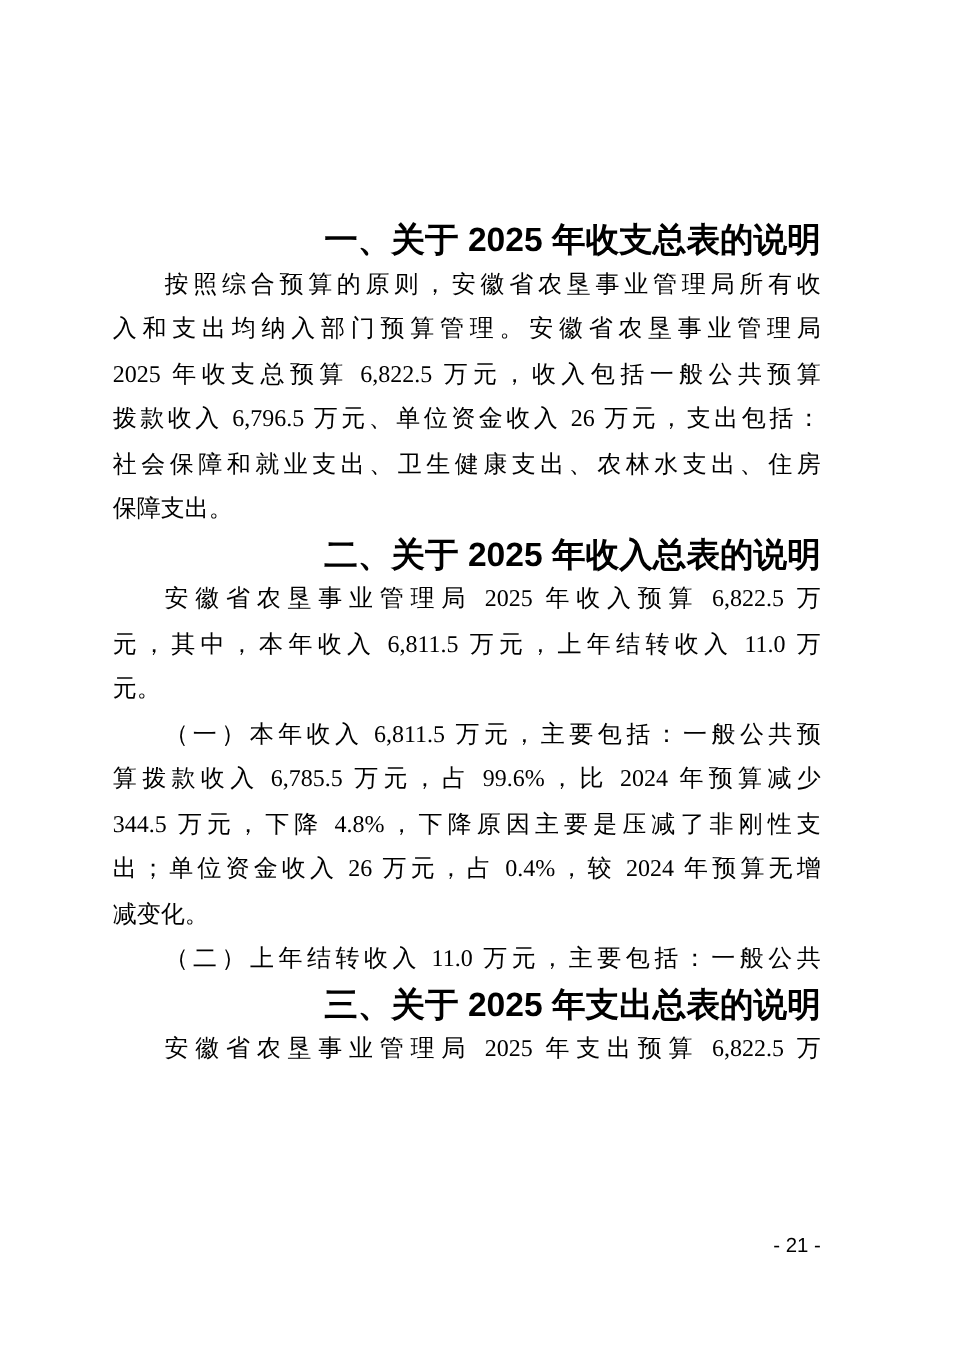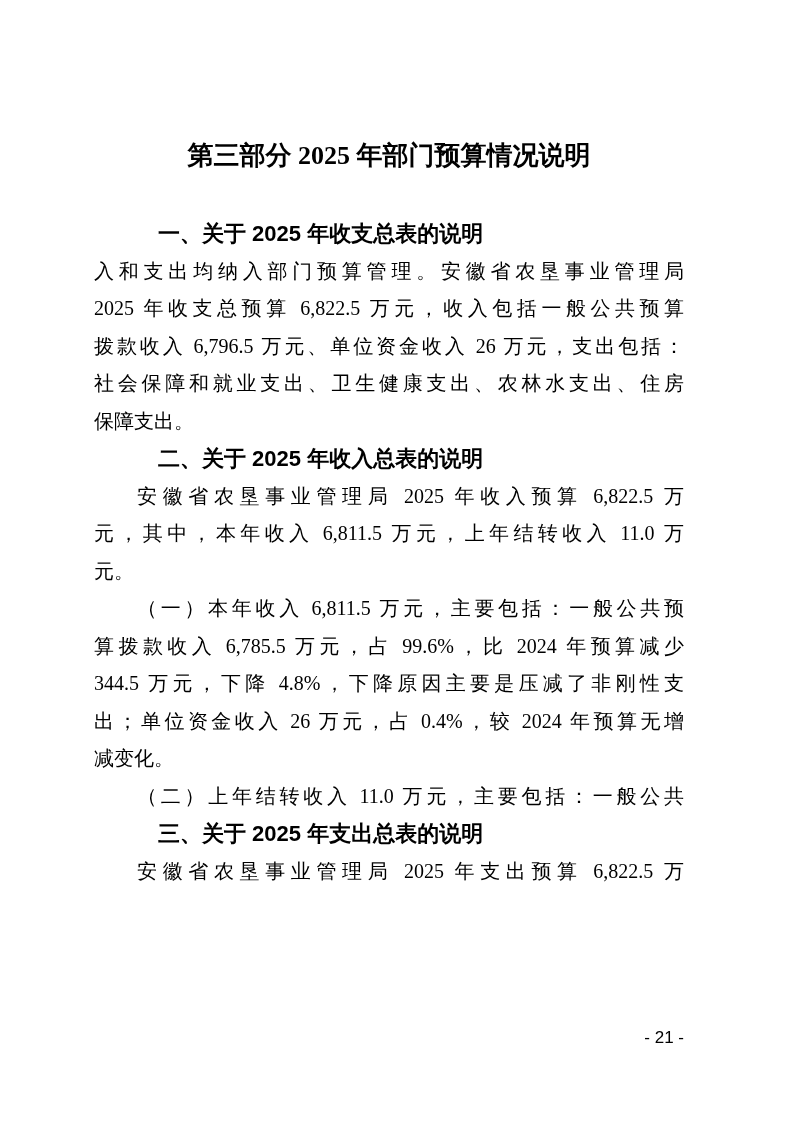--- a/index.html
+++ b/index.html
@@ -19,26 +19,27 @@
     text-align: center;
     font-size: 26px;
     line-height: 34px;
     font-weight: bold;
     font-family: "Liberation Serif", "DejaVu Serif", serif;
   }
   .content {
     margin-top: 42px;
   }
   .heading {
-    font-size: 22px;
+    font-size: 28px;
     line-height: 37.5px;
     font-weight: bold;
     text-indent: 64px;
     font-family: "Liberation Sans", "DejaVu Sans", sans-serif;
     white-space: nowrap;
+    text-align: right;
   }
   .paragraph { margin: 0; }
   .line {
     font-size: 20px;
     line-height: 37.5px;
     text-align: justify;
     text-align-last: justify;
     text-justify: distribute;
     text-justify: inter-character;
   }
@@ -50,25 +51,25 @@
     bottom: 74px;
     font-size: 17px;
     line-height: 22px;
     font-family: Liberation Sans, sans-serif;
   }
 </style>
 </head>
 <body>
 
 <div class="page">
-  <h1 class="title">第三部分 2025 年部门预算情况说明</h1>
 
   <div class="content">
       <div class="heading">一、关于 2025 年收支总表的说明</div>
       <div class="paragraph">
+        <div class="line first">按照综合预算的原则，安徽省农垦事业管理局所有收</div>
         <div class="line">入和支出均纳入部门预算管理。安徽省农垦事业管理局</div>
         <div class="line">2025 年收支总预算 6,822.5 万元，收入包括一般公共预算</div>
         <div class="line">拨款收入 6,796.5 万元、单位资金收入 26 万元，支出包括：</div>
         <div class="line">社会保障和就业支出、卫生健康支出、农林水支出、住房</div>
         <div class="line">保障支出。</div>
       </div>
       <div class="heading">二、关于 2025 年收入总表的说明</div>
       <div class="paragraph">
         <div class="line first">安徽省农垦事业管理局 2025 年收入预算 6,822.5 万</div>
         <div class="line">元，其中，本年收入 6,811.5 万元，上年结转收入 11.0 万</div>

